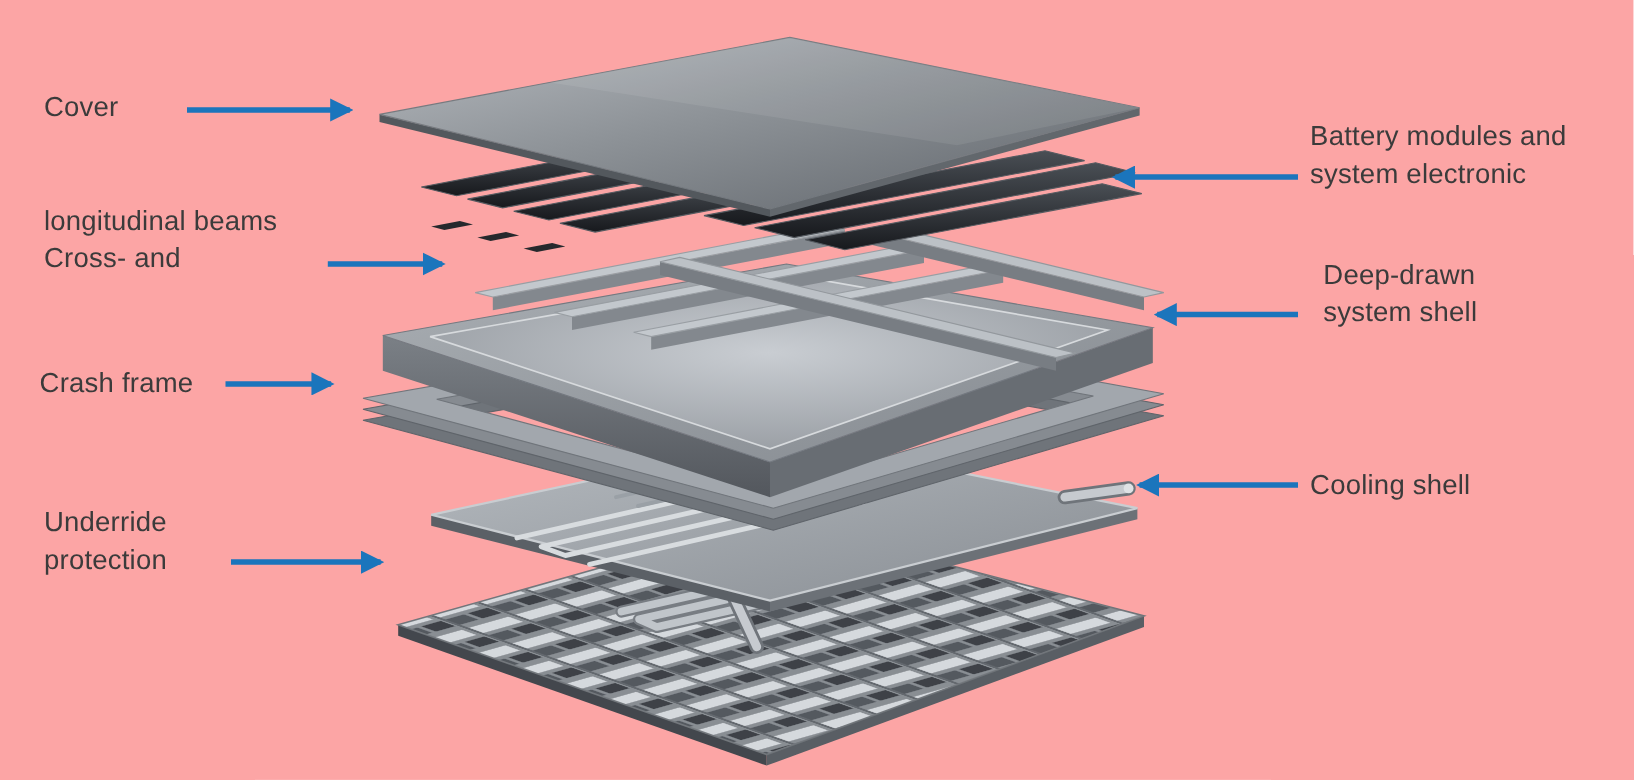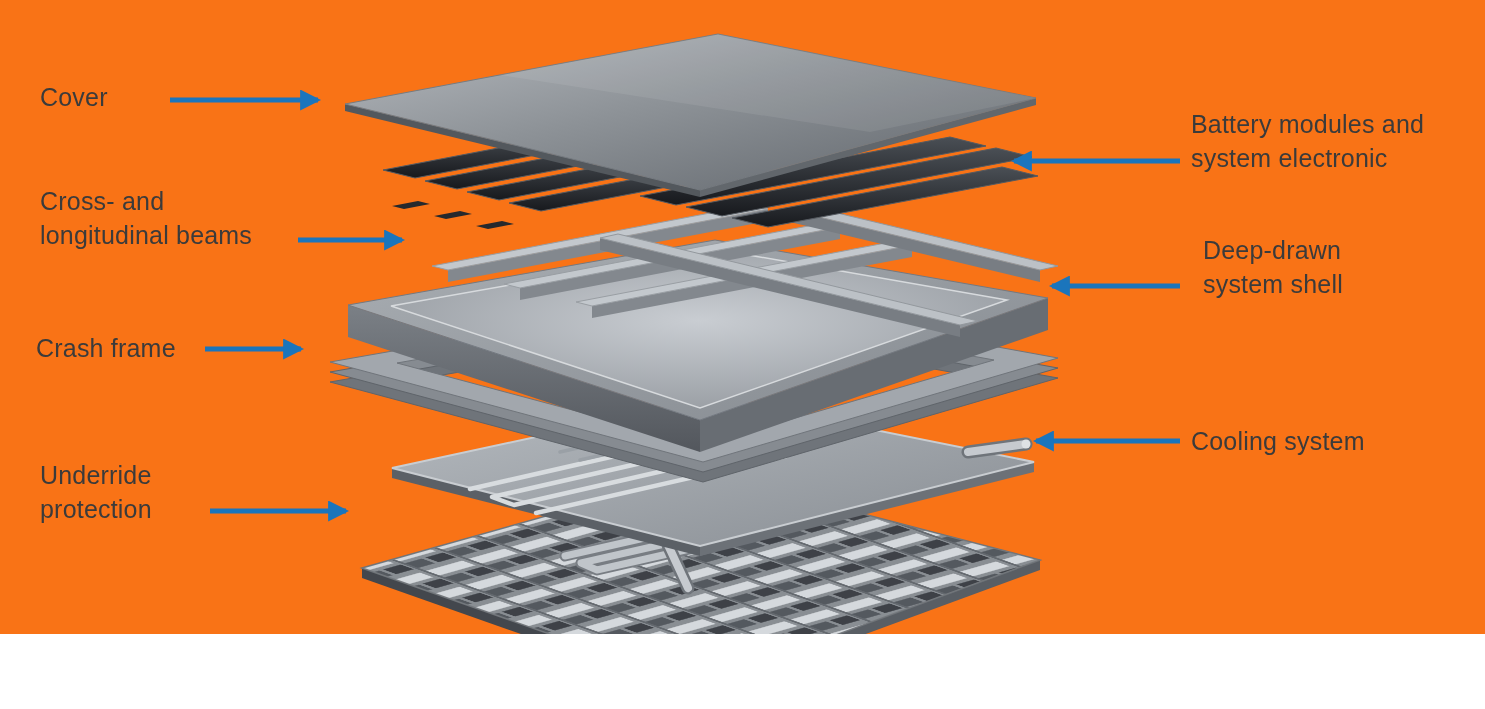--- a/index.html
+++ b/index.html
@@ -1,20 +1,20 @@
 <!DOCTYPE html>
 <html><head>
 <meta charset="utf-8">
 <style>
   html, body { margin: 0; padding: 0; background: #ffffff; }
   .stage {
     position: relative;
     width: 1485px;
-    height: 634px;
-    background: #f97316;
+    height: 709px;
+    background: #fca5a5;
     overflow: hidden;
     font-family: "Liberation Sans", sans-serif;
   }
   .stage svg.art {
     position: absolute;
     left: 0; top: 0;
   }
   .label {
     position: absolute;
     color: #3b3b3b;
@@ -154,35 +154,35 @@
   <div class="label" style="left:40px; top:80px;">
     <span>Cover</span>
   </div>
 
   <div class="label" style="left:1191px; top:107px;">
     <span>Battery modules and</span>
     <span>system electronic</span>
   </div>
 
   <div class="label" style="left:40px; top:184px;">
+    <span>longitudinal beams</span>
     <span>Cross- and</span>
-    <span>longitudinal beams</span>
   </div>
 
   <div class="label" style="left:1191px; top:233px;margin-left:12px;">
     <span>Deep-drawn</span>
     <span>system shell</span>
   </div>
 
   <div class="label" style="left:36px; top:331px;">
     <span>Crash frame</span>
   </div>
 
   <div class="label" style="left:1191px; top:424px;">
-    <span>Cooling system</span>
+    <span>Cooling shell</span>
   </div>
 
   <div class="label" style="left:40px; top:458px;">
     <span>Underride</span>
     <span>protection</span>
   </div>
 
 </div>
 
 </body></html>

